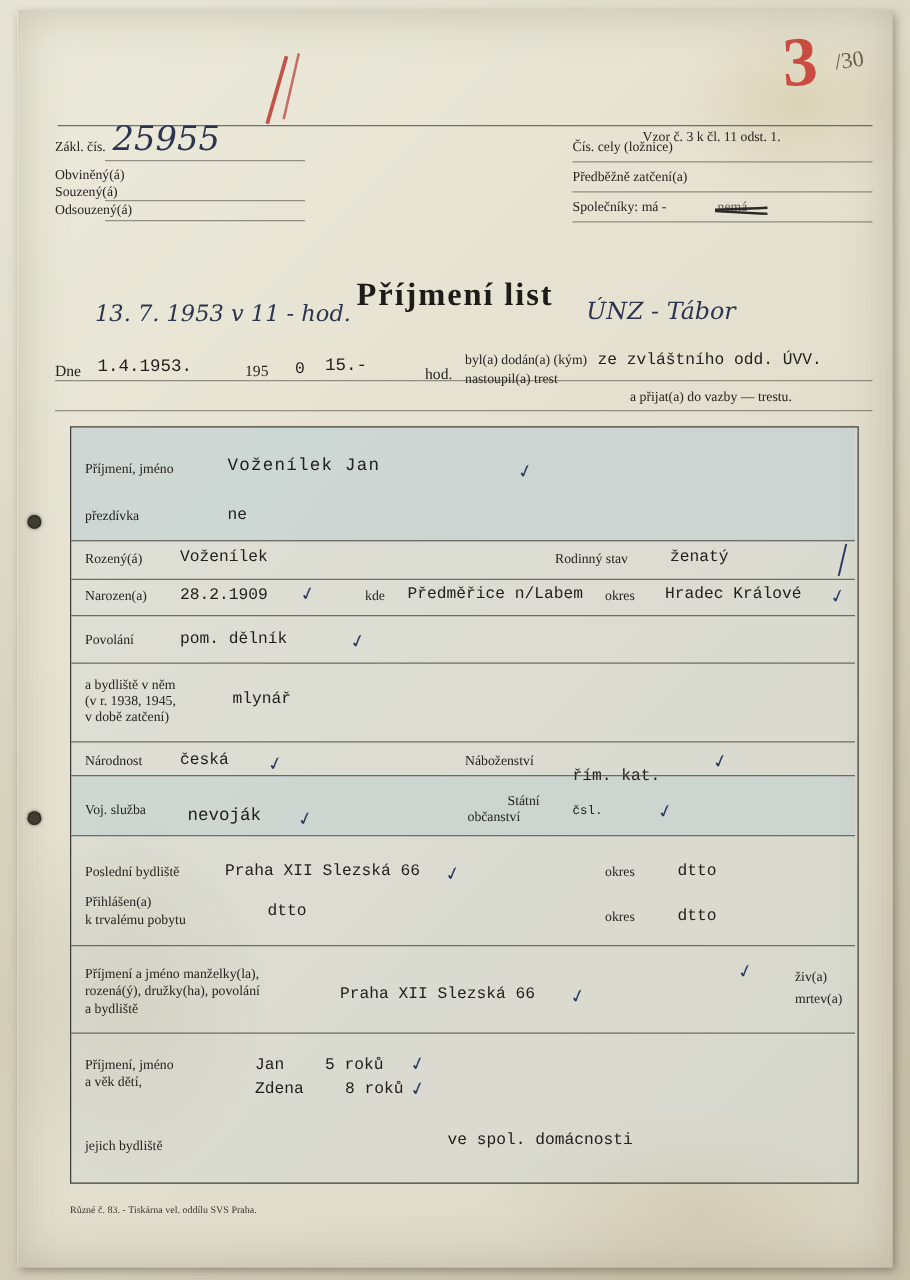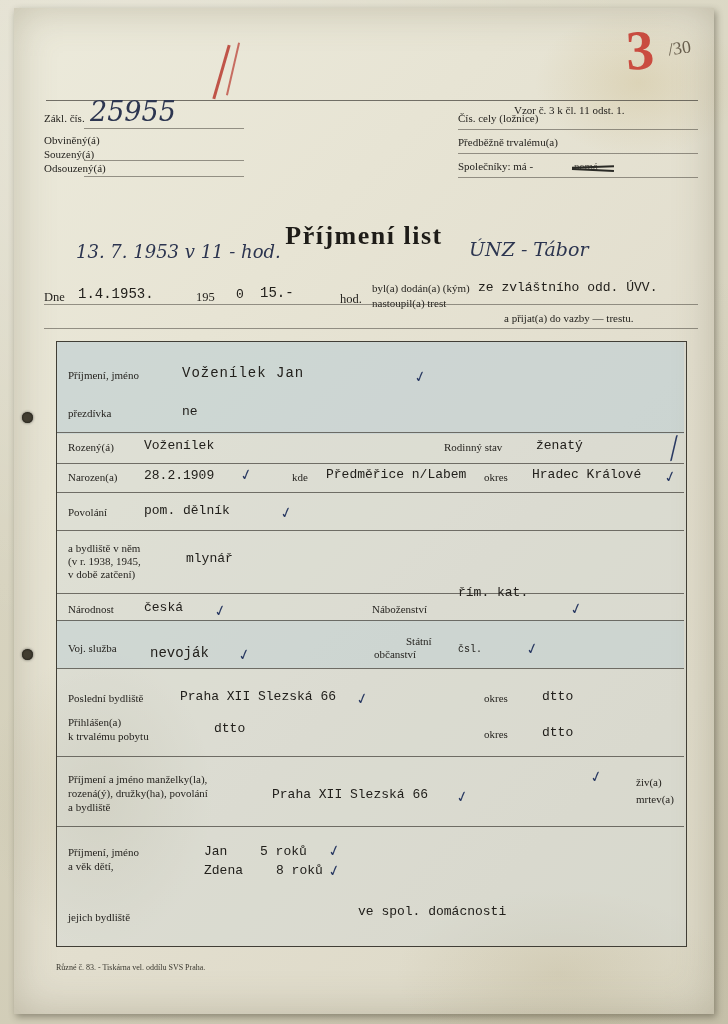--- a/index.html
+++ b/index.html
@@ -215,21 +215,21 @@
     <div class="rule thin" style="left:70px; top:120px; width:160px;"></div>
 
     <div class="t sm" style="left:30px; top:126px;">Obviněný(á)</div>
     <div class="t sm" style="left:30px; top:140px;">Souzený(á)</div>
     <div class="t sm" style="left:30px; top:154px;">Odsouzený(á)</div>
     <div class="rule thin" style="left:70px; top:152px; width:160px;"></div>
     <div class="rule thin" style="left:70px; top:168px; width:160px;"></div>
 
     <div class="t sm" style="left:444px; top:104px;">Čís. cely (ložnice)</div>
     <div class="rule thin" style="left:444px; top:121px; width:240px;"></div>
-    <div class="t sm" style="left:444px; top:128px;">Předběžně trvalému(a)</div>
+    <div class="t sm" style="left:444px; top:128px;">Předběžně zatčení(a)</div>
     <div class="rule thin" style="left:444px; top:145px; width:240px;"></div>
     <div class="t sm" style="left:444px; top:152px;">Společníky: má -</div>
     <div class="t sm" style="left:560px; top:152px; opacity:0.75;">nemá</div>
     <div class="strike" style="left:558px; top:158px; width:42px; transform:rotate(-2deg);"></div>
     <div class="strike" style="left:558px; top:161px; width:42px; transform:rotate(3deg);"></div>
     <div class="rule thin" style="left:444px; top:169px; width:240px;"></div>
 
     <div class="title">Příjmení list</div>
 
     <div class="hand" style="position:absolute; left:62px; top:233px; font-size:18px;">13. 7. 1953 v 11 - hod.</div>
@@ -285,21 +285,21 @@
     <div class="t sm" style="left:54px; top:534px;">a bydliště v něm</div>
     <div class="t sm" style="left:54px; top:547px;">(v r. 1938, 1945,</div>
     <div class="t sm" style="left:54px; top:560px;">v době zatčení)</div>
     <div class="t mono" style="left:172px; top:543px; font-size:13px;">mlynář</div>
     <div class="rule" style="left:43px; top:585px; width:627px;"></div>
 
     <div class="t sm" style="left:54px; top:595px;">Národnost</div>
     <div class="t mono" style="left:130px; top:592px; font-size:13px;">česká</div>
     <div class="check" style="left:200px; top:594px;">✓</div>
     <div class="t sm" style="left:358px; top:595px;">Náboženství</div>
-    <div class="t mono" style="left:444px; top:577px; font-size:13px;">řím. kat.</div>
+    <div class="t mono" style="left:444px; top:605px; font-size:13px;">řím. kat.</div>
     <div class="check" style="left:556px; top:592px;">✓</div>
     <div class="rule" style="left:43px; top:612px; width:627px;"></div>
 
     <div class="t sm" style="left:54px; top:634px;">Voj. služba</div>
     <div class="t mono" style="left:136px; top:637px; font-size:14px;">nevoják</div>
     <div class="check" style="left:224px; top:638px;">✓</div>
     <div class="t sm" style="left:360px; top:627px;margin-left:32px;">Státní</div>
     <div class="t sm" style="left:360px; top:640px;">občanství</div>
     <div class="t mono" style="left:444px; top:636px; font-size:10px;">čsl.</div>
     <div class="check" style="left:512px; top:632px;">✓</div>

